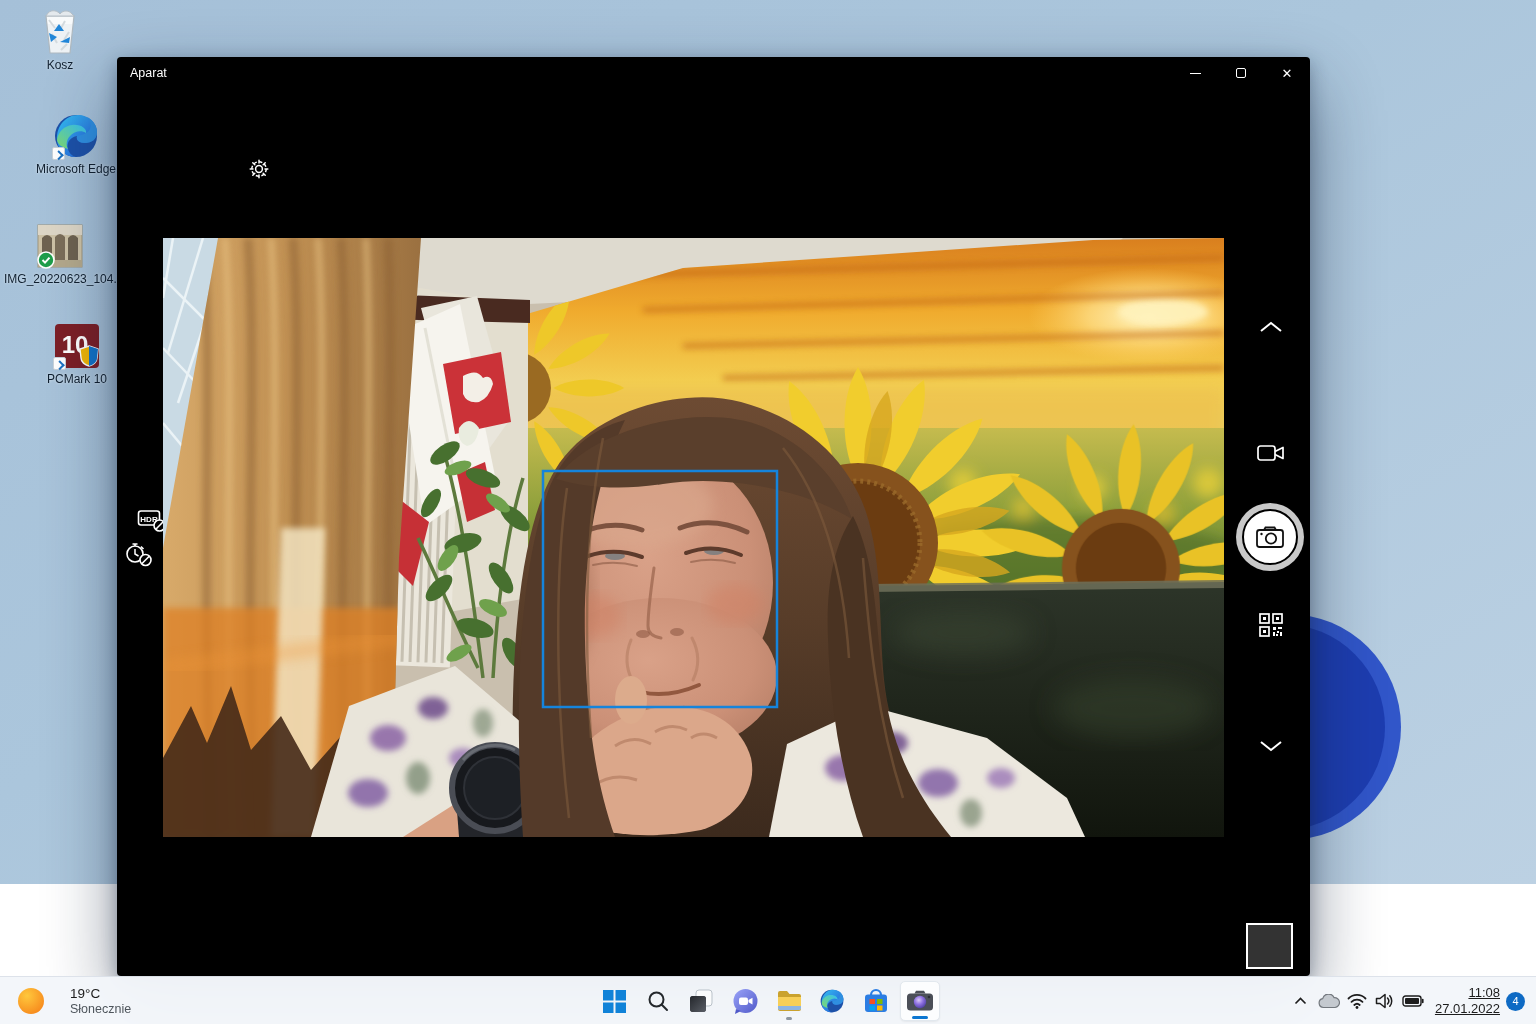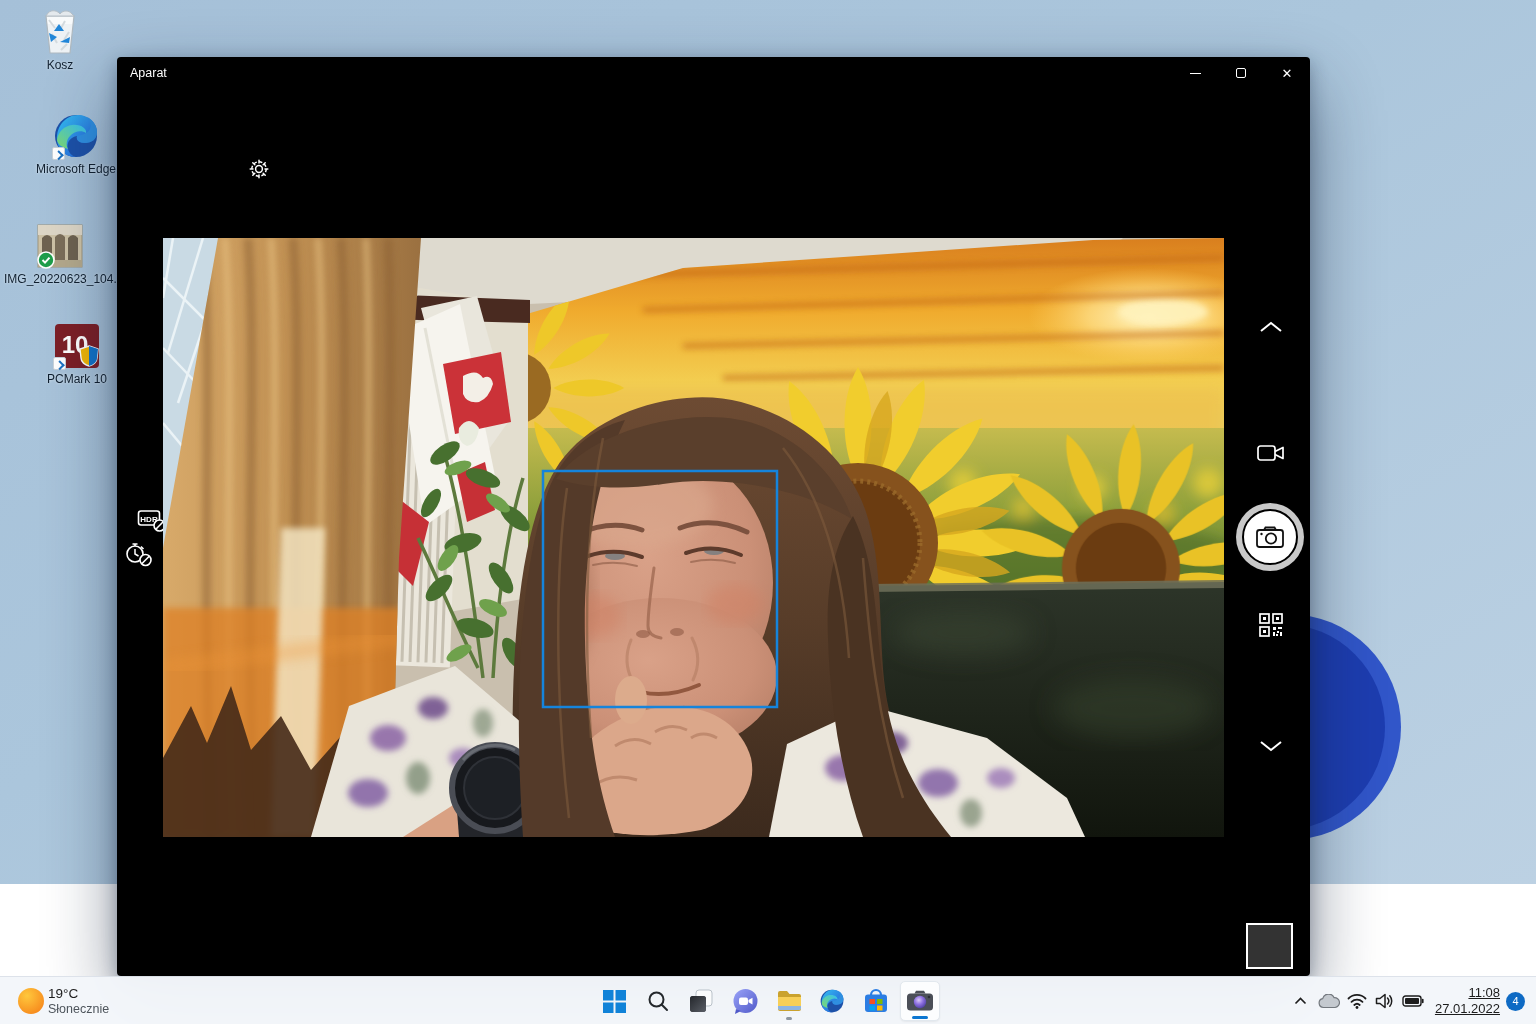--- a/index.html
+++ b/index.html
@@ -42,21 +42,21 @@
   #capture { position:absolute; left:1119px; top:446px; width:68px; height:68px; border-radius:50%;
     background:#c9c9c9; display:flex; align-items:center; justify-content:center; }
   #capture .disc { width:56px; height:56px; border-radius:50%; background:#fff; border:2px solid #000;
     display:flex; align-items:center; justify-content:center; }
   #thumb { position:absolute; left:1129px; top:866px; width:47px; height:46px;
     background:#333; border:2px solid #fff; }
 
   
   #taskbar { position:absolute; left:0; top:976px; width:1536px; height:48px;
     background:rgba(242,246,250,.96); border-top:1px solid rgba(120,140,160,.18); }
-  #weather { position:absolute; left:8px; top:2px; height:44px; display:flex; align-items:center; gap:4px;
+  #weather { position:absolute; left:8px; top:2px; height:44px; display:flex; align-items:center; gap:26px;
     padding:0 10px; border-radius:5px; }
   #weather .sun { width:26px; height:26px; border-radius:50%;
     background:radial-gradient(circle at 35% 30%,#ffc83d,#f78a1d 80%); }
   #weather .wt { font-size:13.5px; color:#1c1c1c; line-height:16px; }
   #weather .wc { font-size:12.5px; color:#4e555c; line-height:15px; }
   .tbtn { position:absolute; top:4px; width:40px; height:40px; border-radius:5px;
     display:flex; align-items:center; justify-content:center; }
   .tbtn.active { background:#fcfdfe; border:1px solid #e2e8ee; box-shadow:0 1px 2px rgba(0,0,0,.06); }
   .indicator { position:absolute; bottom:1px; left:50%; transform:translateX(-50%); height:3px; border-radius:2px; }
   .ind-active { width:16px; background:#0b76d1; }

